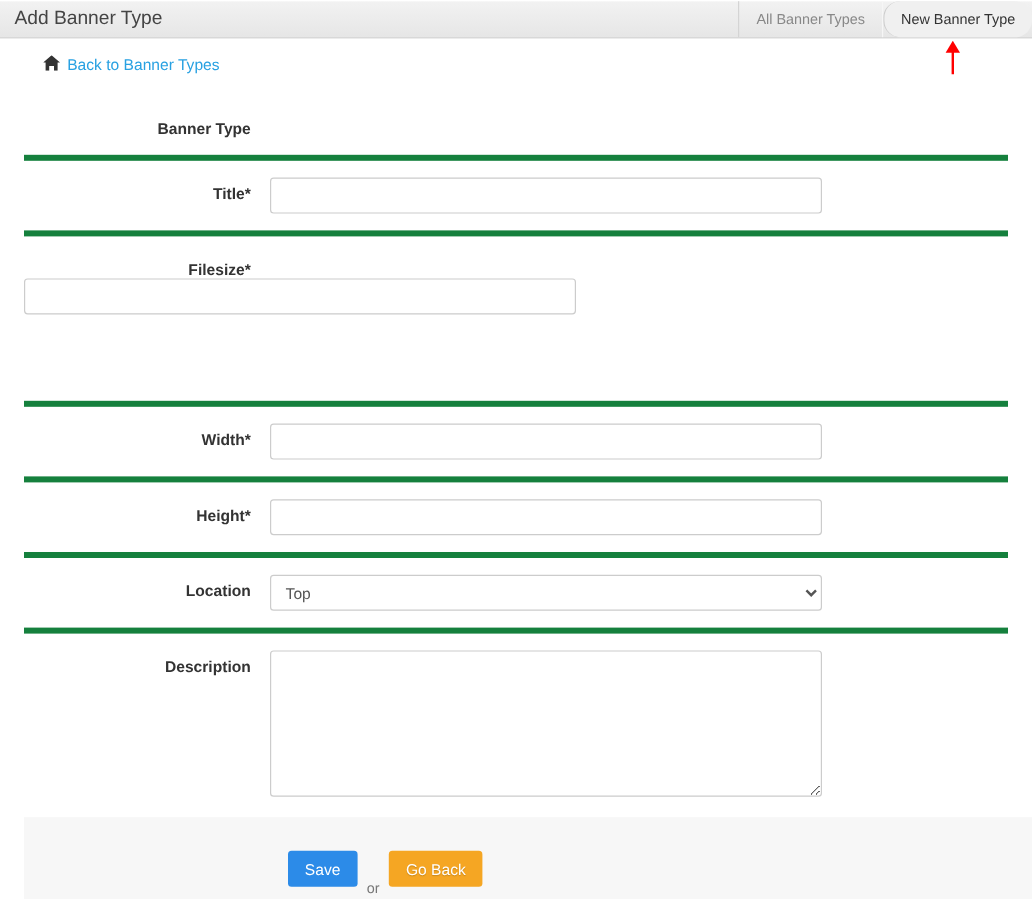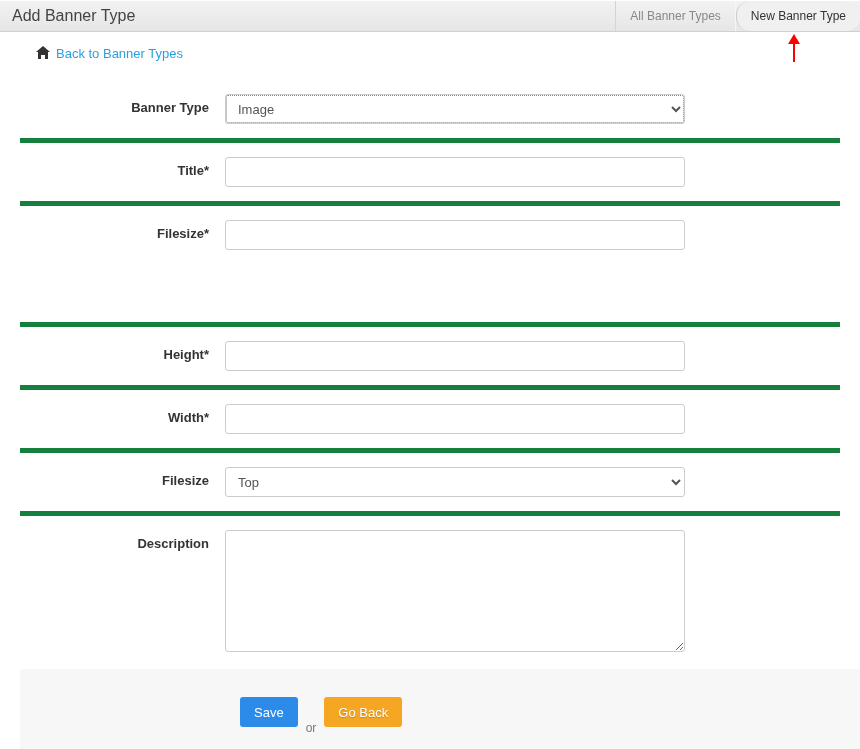--- a/index.html
+++ b/index.html
@@ -72,21 +72,21 @@
     .form-row {
       display: flex;
       align-items: flex-start;
       padding: 14px 0;
       border-bottom: 5px solid #15803d;
     }
     .form-row.no-border {
       border-bottom: none;
     }
     .form-row.tall { }
-    .form-row.xtall { padding-bottom: 72px; }
+    .form-row.xtall { padding-bottom: 72px; flex-direction: column; }
     .form-label {
       width: 205px;
       text-align: right;
       padding-right: 16px;
       padding-top: 6px;
       font-size: 13px;
       font-weight: 600;
       color: #333;
     }
     .form-control {
@@ -177,57 +177,52 @@
           <path d="M7 0 L14 6 L12 6 L12 13 L9 13 L9 9 L5 9 L5 13 L2 13 L2 6 L0 6 Z" fill="#333"></path>
         </svg>
     </span>
     <span>Back to Banner Types</span>
   </a>
 
   <div class="form-area">
 
     <div class="form-row">
       <div class="form-label">Banner Type</div>
-      <div class="form-control">
-        <select class="input select-dotted">
-          <option>Image</option>
-        </select>
-      </div>
     </div>
 
     <div class="form-row tall">
       <div class="form-label">Title*</div>
       <div class="form-control">
         <input class="input" type="text" value="" style="">
       </div>
     </div>
 
     <div class="form-row xtall">
       <div class="form-label">Filesize*</div>
       <div class="form-control">
         <input class="input" type="text" value="" style="">
       </div>
     </div>
 
+    <div class="form-row tall">
+      <div class="form-label">Width*</div>
+      <div class="form-control">
+        <input class="input" type="text" value="" style="">
+      </div>
+    </div>
+
     <div class="form-row">
       <div class="form-label">Height*</div>
       <div class="form-control">
         <input class="input" type="text" value="" style="">
       </div>
     </div>
 
-    <div class="form-row tall">
-      <div class="form-label">Width*</div>
-      <div class="form-control">
-        <input class="input" type="text" value="" style="">
-      </div>
-    </div>
-
     <div class="form-row">
-      <div class="form-label">Filesize</div>
+      <div class="form-label">Location</div>
       <div class="form-control">
         <select class="input">
           <option>Top</option>
         </select>
       </div>
     </div>
 
     <div class="form-row no-border">
       <div class="form-label">Description</div>
       <div class="form-control">

